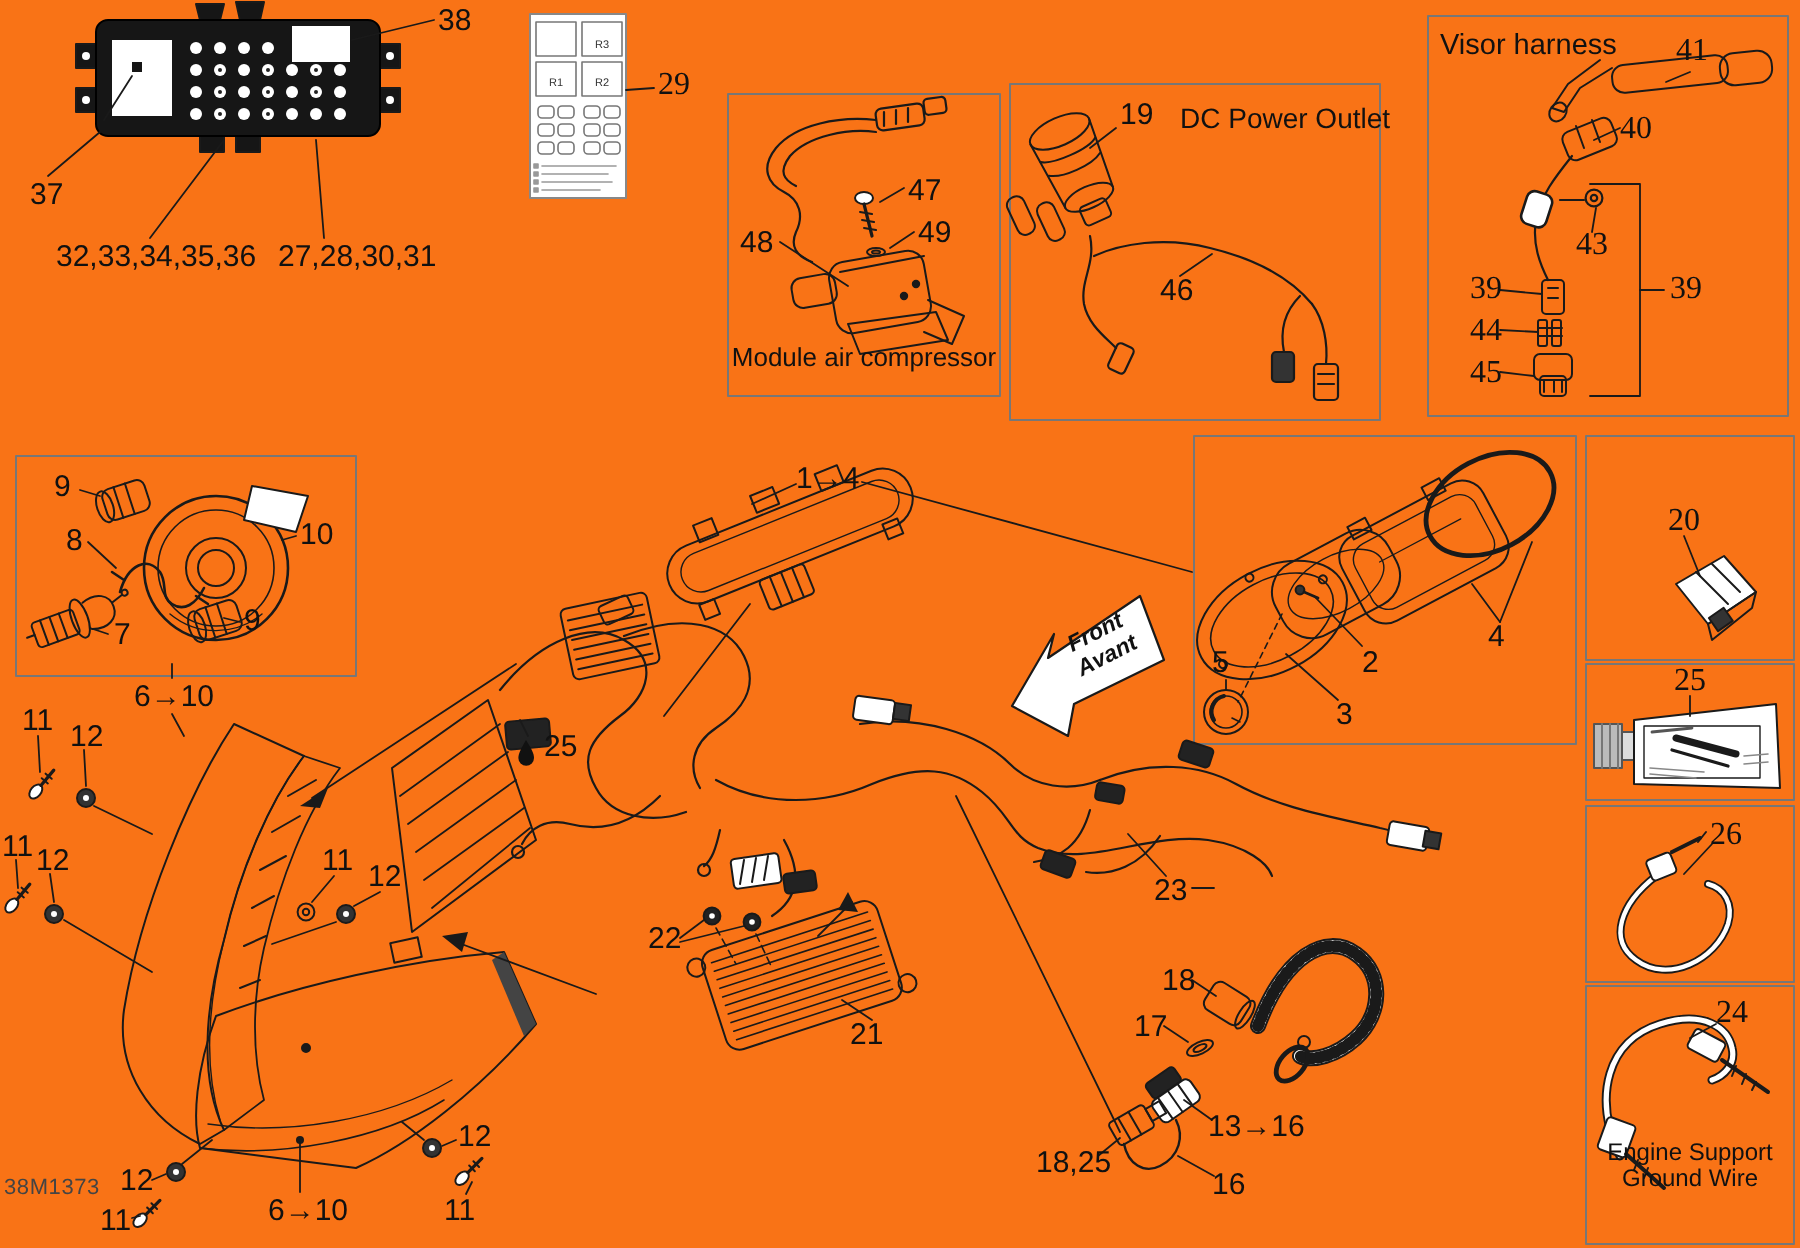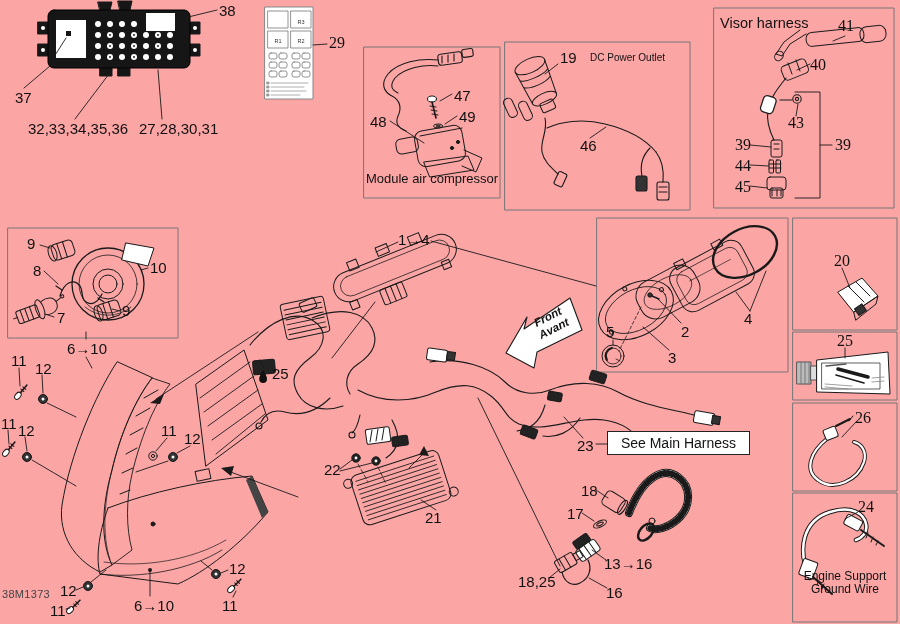--- a/index.html
+++ b/index.html
@@ -1,21 +1,21 @@
 <!DOCTYPE html>
 <html><head>
 <meta charset="utf-8">
 <style>
   html,body{margin:0;padding:0;background:#fff;}
-  .stage{position:relative;width:900px;height:624px;background:#fca5a5;overflow:hidden;
+  .stage{position:relative;width:900px;height:624px;background:#f97316;overflow:hidden;
          font-family:"Liberation Sans",sans-serif;color:#111;}
   .stage svg{position:absolute;left:0;top:0;}
   .co{position:absolute;font-size:15px;line-height:1;white-space:nowrap;color:#111;}
   .serif{font-family:"Liberation Serif",serif;font-size:16px;}
-  .title{position:absolute;font-size:10px;line-height:1.1;white-space:nowrap;color:#111;}
+  .title{position:absolute;font-size:14px;line-height:1.1;white-space:nowrap;color:#111;}
   .ctr{text-align:center;white-space:normal;}
   .smh{position:absolute;left:607px;top:431px;width:141px;height:22px;border:1.3px solid #222;
        background:#fff;display:flex;align-items:center;justify-content:center;font-size:14px;}
   .sheet{position:absolute;left:2px;top:588px;font-size:11px;color:#444;letter-spacing:.3px;}
   .arrowtext{position:absolute;left:519px;top:310px;width:64px;transform:rotate(-27deg);
        font-style:italic;font-weight:bold;font-size:11.5px;line-height:1.12;text-align:center;}
 </style>
 </head>
 <body>
 
@@ -681,23 +681,20 @@
 <span class="co" style="left:11px;top:353px">11</span>
 <span class="co" style="left:35px;top:361px">12</span>
 <span class="co" style="left:1px;top:416px">11</span>
 <span class="co" style="left:18px;top:423px">12</span>
 <span class="co" style="left:161px;top:423px">11</span>
 <span class="co" style="left:184px;top:431px">12</span>
 
 <span class="co" style="left:324px;top:462px">22</span>
 <span class="co" style="left:425px;top:510px">21</span>
 <span class="co" style="left:577px;top:438px">23</span>
-<div class="smh">
-  <span>See Main Harness</span>
-</div>
 
 <span class="co" style="left:581px;top:483px">18</span>
 <span class="co" style="left:567px;top:506px">17</span>
 <span class="co" style="left:604px;top:556px">13→16</span>
 <span class="co" style="left:518px;top:574px">18,25</span>
 <span class="co" style="left:606px;top:585px">16</span>
 
 <span class="co" style="left:134px;top:598px">6→10</span>
 <span class="co" style="left:60px;top:583px">12</span>
 <span class="co" style="left:50px;top:603px">11</span>

